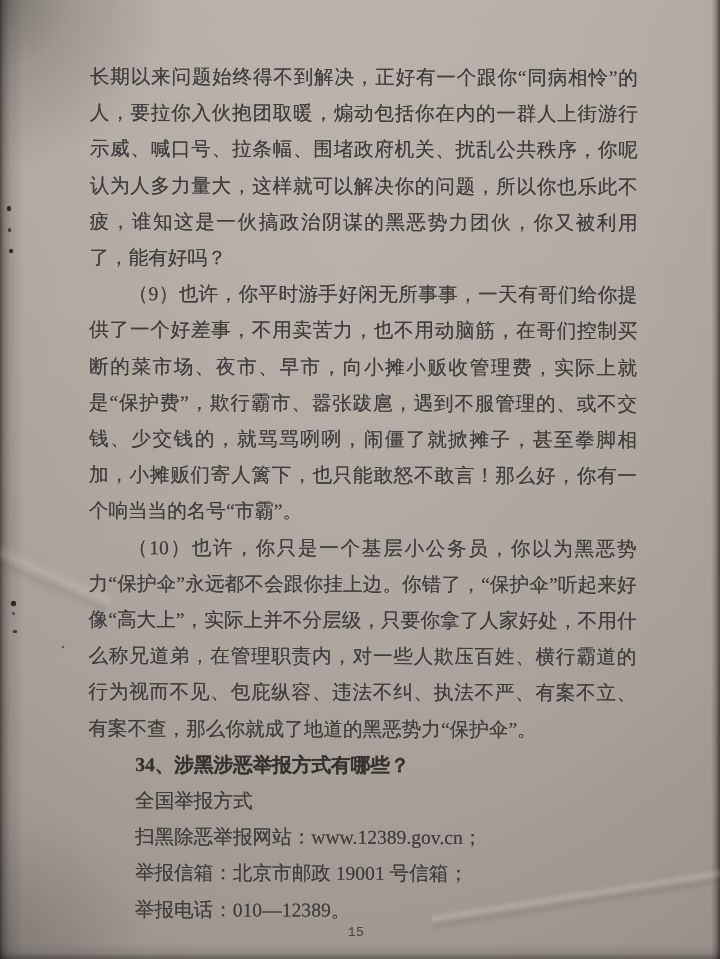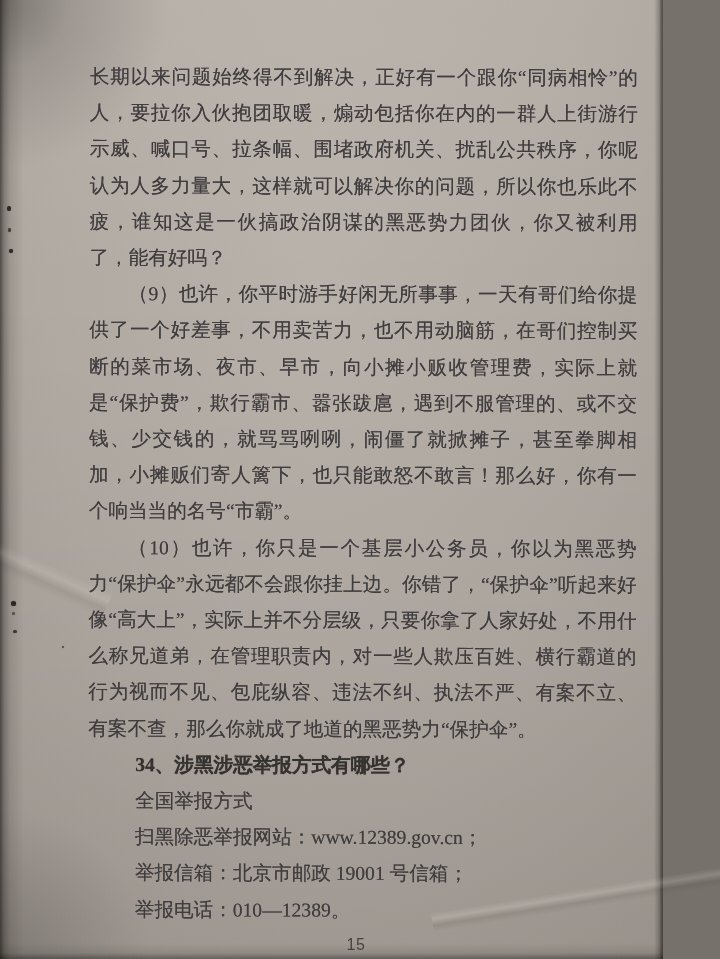--- a/index.html
+++ b/index.html
@@ -3,21 +3,21 @@
 <meta charset="utf-8">
 <style>
   html, body {
     margin: 0; padding: 0;
     width: 720px; height: 959px;
     overflow: hidden;
     background: #76716a;
   }
   .paper {
     position: absolute; inset: 0;
-    width: 663px; height: 959px;
+    width: 720px; height: 959px;
     font-family: "Liberation Serif", "DejaVu Serif", serif;
     color: #3f3d3e;
     background:
       linear-gradient(to right, rgba(15,13,10,0.60) 0px, rgba(15,13,10,0.30) 4px, rgba(40,36,30,0.14) 10px, rgba(40,36,30,0) 24px),
       linear-gradient(to left, rgba(10,8,6,0.55) 1px, rgba(10,8,6,0.22) 4px, rgba(10,8,6,0) 9px),
       linear-gradient(to top, rgba(10,8,6,0.35) 1px, rgba(60,55,48,0.14) 6px, rgba(60,55,48,0) 16px),
       radial-gradient(circle at 0% 0%, rgba(35,32,28,0.40), rgba(35,32,28,0.16) 70px, rgba(35,32,28,0) 170px),
       radial-gradient(circle at 0% 100%, rgba(35,32,28,0.22), rgba(35,32,28,0) 150px),
       linear-gradient(to bottom, rgba(255,252,246,0.07), rgba(0,0,0,0) 30%, rgba(0,0,0,0.04) 70%, rgba(30,28,25,0.10)),
       radial-gradient(ellipse at 48% 30%, #b9b2ab 0%, #b1aaa3 55%, #a69f98 100%);
@@ -65,25 +65,24 @@
   .report-section { margin-left: 2.4em; }
   .report-section .heading {
     font-weight: 700;
     color: #34322f;
     text-shadow: 0 0 0.7px rgba(52,50,47,0.8);
   }
   .pagenum {
     position: absolute;
     top: 925px; left: 0; width: 712px;
     text-align: center;
-    font-size: 16px;
+    font-size: 13px;
     letter-spacing: 0.5px;
     color: #46433f;
-    font-family: Liberation Sans, sans-serif;
-    margin-top: 11px;
+    font-family: Liberation Mono, monospace;
   }
 </style>
 </head>
 <body>
 
 <div class="paper">
 
   <div class="crease crease-bottom-right"></div>
   <div class="crease crease-left-mid"></div>
 

